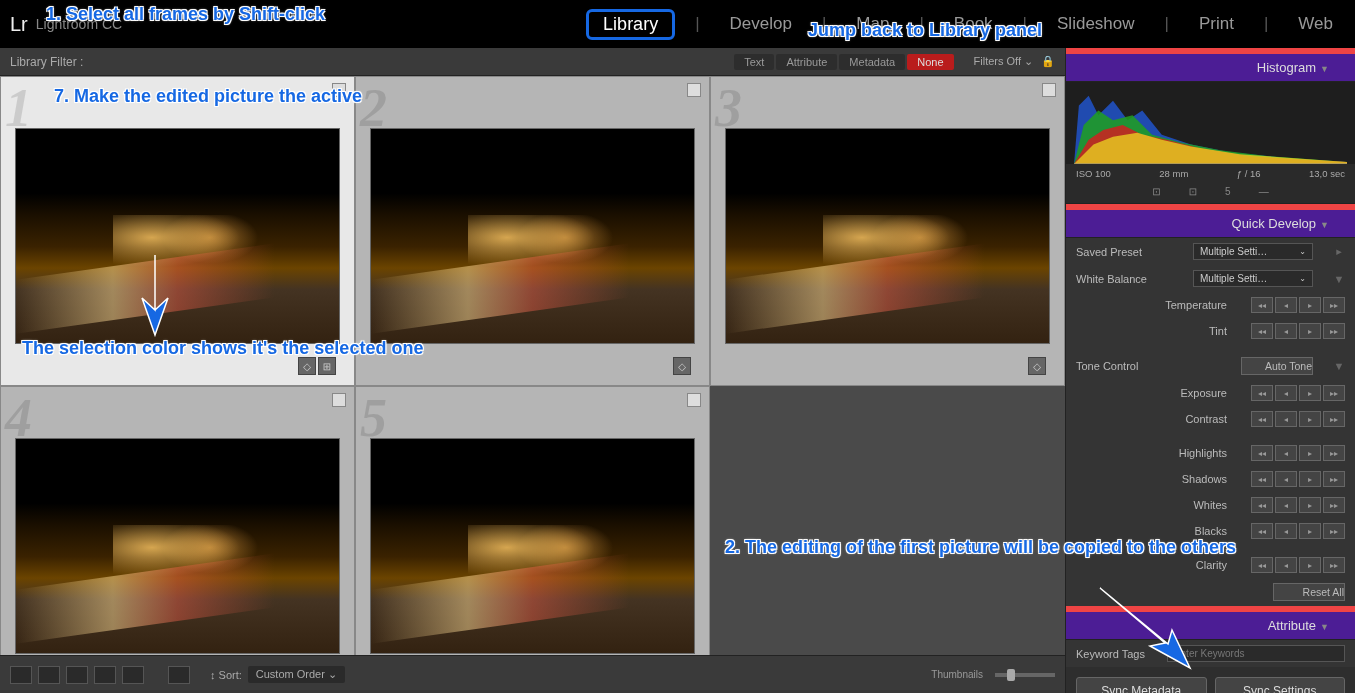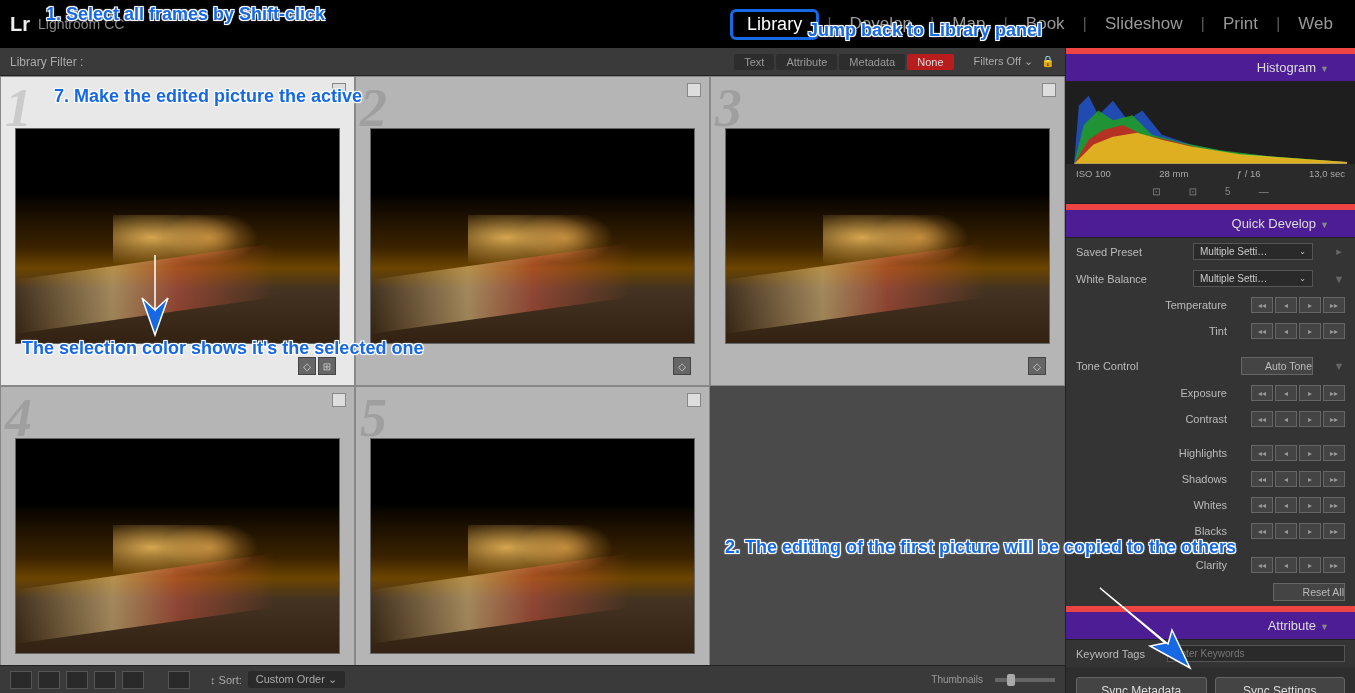--- a/index.html
+++ b/index.html
@@ -1,23 +1,23 @@
 <!DOCTYPE html>
 <html><head>
 <meta charset="utf-8">
 <style>
   * { box-sizing: border-box; margin: 0; padding: 0; font-family: -apple-system, "Segoe UI", Arial, sans-serif; }
   body { background: #1a1a1a; width: 1355px; height: 693px; overflow: hidden; color: #ccc; position: relative; }
   
   
   .topbar { height: 48px; background: #000; display: flex; align-items: center; padding: 0 10px; position: relative; }
   .logo { font-size: 20px; color: #eee; font-weight: 300; }
-  .logo b { font-weight: 700; }
+  .logo b { font-weight: 400; }
   .appname { color: #888; font-size: 14px; margin-left: 8px; font-weight: 300; }
-  .modules { position: absolute; right: 12px; display: flex; gap: 8px; align-items: center; font-size: 17px; color: #999; }
+  .modules { position: absolute; right: 12px; display: flex; gap: 20px; align-items: center; font-size: 17px; color: #999; }
   .modules span { padding: 4px 10px; cursor: pointer; }
   .modules .sep { color: #555; padding: 0; }
   .modules .active { color: #fff; border: 3px solid #1668e3; border-radius: 6px; padding: 2px 14px; font-size: 18px; }
   
   
   .main { display: flex; height: calc(100% - 48px); }
   .center { flex: 1; display: flex; flex-direction: column; background: #4a4a4a; }
   .right { width: 290px; background: #343434; border-left: 1px solid #222; display:flex; flex-direction:column; }
   
   
@@ -35,21 +35,21 @@
   .cell.active { background: #e8e8e8; }
   .cell .num { position:absolute; top:0; left:4px; font-size:54px; color:rgba(0,0,0,0.12); font-weight:700; font-family: Georgia, serif; font-style:italic; }
   .cell .chk { position:absolute; top:6px; right:8px; width:14px; height:14px; border:1px solid #888; background:#ddd; }
   .cell .badges { position:absolute; bottom:10px; right:18px; display:flex; gap:2px; }
   .cell .badge { width:18px; height:18px; background:#666; border:1px solid #444; display:flex;align-items:center;justify-content:center;font-size:10px;color:#ccc;}
   .thumb { width: 100%; aspect-ratio: 3/2; background: linear-gradient(180deg,#000 0%, #000 30%, #1a0f00 40%, #3a2200 55%, #6b4400 65%, #443322 75%, #332211 100%); border:1px solid #666; position:relative; overflow:hidden;}
   .thumb::before { content:""; position:absolute; left:30%; right:10%; top:40%; height:35%; background: radial-gradient(ellipse at 20% 30%, rgba(255,200,100,0.8), transparent 40%), radial-gradient(ellipse at 50% 30%, rgba(255,180,80,0.6), transparent 35%);}
   .thumb::after { content:""; position:absolute; left:0; right:0; bottom:15%; height:25%; background: linear-gradient(90deg, transparent, rgba(255,220,150,0.5) 30%, rgba(255,100,80,0.4) 50%, transparent 80%); transform: skewY(-8deg);}
   
   
-  .bottombar { height: 28px; background: #3a3a3a; border-top:1px solid #222; display:flex; align-items:center; padding:0 10px; font-size:11px; color:#aaa; gap:6px;}
+  .bottombar { height: 38px; background: #3a3a3a; border-top:1px solid #222; display:flex; align-items:center; padding:0 10px; font-size:11px; color:#aaa; gap:6px;}
   .bottombar .ico { width:22px; height:18px; background:#2a2a2a; border:1px solid #555; display:inline-block;}
   .bottombar .sortlbl { margin-left:14px; }
   .bottombar .sortval { background:#2a2a2a; padding:2px 8px; border-radius:2px;}
   .bottombar .spacer{flex:1;}
   .bottombar .thumblbl { font-size:10px; color:#999;}
   
   
   .panel-head { background:#4c1d95; padding:6px 26px; font-size:13px; color:#ddd; text-align:right; border-bottom:1px solid #222; border-top:6px solid #ef4444;}
   .panel-head .tri { font-size:9px; margin-left:4px; color:#888;}
   .histogram { height:90px; background:#1e1e1e; margin:0; position:relative; display:flex; align-items:flex-end; padding: 4px 8px 0;}

